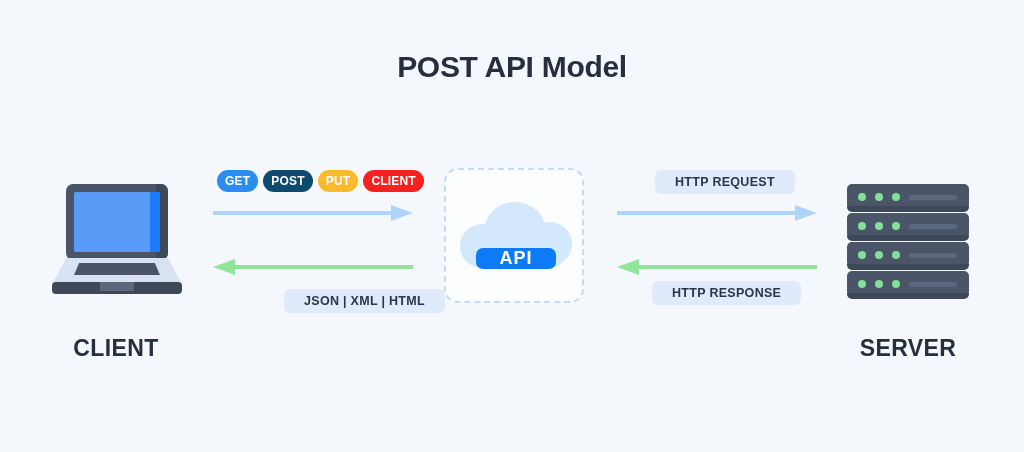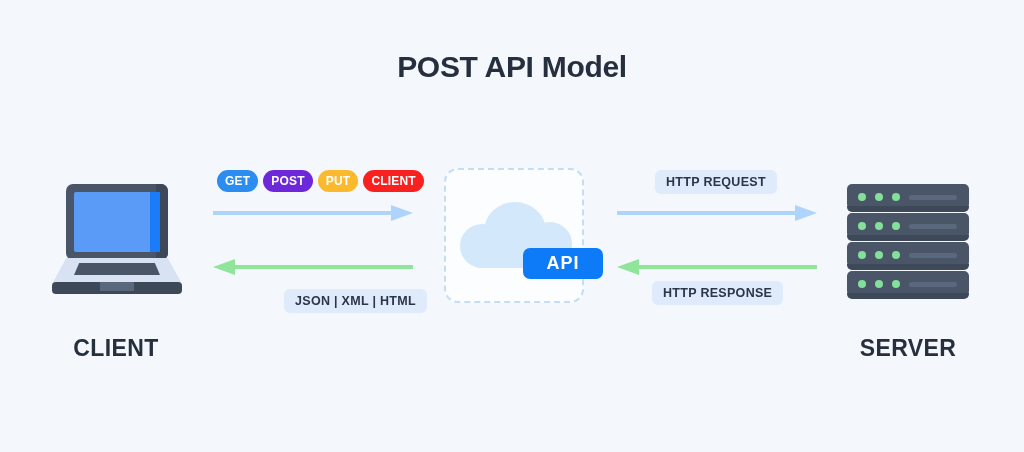--- a/index.html
+++ b/index.html
@@ -115,40 +115,40 @@
   .cloud { position: absolute; left: 14px; top: 32px; width: 112px; height: 66px; }
   .cloud .puff { position: absolute; background: #d4e8fb; border-radius: 50%; }
   .p1 { left: 24px; top: 0;   width: 62px; height: 58px; }
   .p2 { left: 0;    top: 22px; width: 44px; height: 44px; }
   .p3 { left: 68px; top: 20px; width: 44px; height: 44px; }
   .cloud-base {
     position: absolute; left: 6px; top: 36px; width: 100px; height: 30px;
     background: #d4e8fb; border-radius: 0 0 16px 16px;
   }
   .api-badge {
-    position: absolute; left: 30px; top: 78px; width: 80px; height: 31px;
+    position: absolute; left: 30px; top: 78px; width: 80px; height: 21px;
     background: #0d7bf7; border-radius: 7px;
     color: #fff; font-size: 18px; font-weight: bold; letter-spacing: 1px;
-    display: flex; align-items: center; justify-content: center; margin-left: 47px;
+    display: flex; align-items: center; justify-content: center;
   }
 
   
   .methods {
     position: absolute; left: 217px; top: 170px;
     display: flex; gap: 5px;
   }
   .method {
     height: 22px; padding: 0 8px; border-radius: 11px;
     color: #fff; font-size: 12px; font-weight: bold; letter-spacing: 0.2px;
     display: flex; align-items: center; justify-content: center;
   }
 
   
   .pill {
-    position: absolute; height: 24px; padding: 0 11px;
+    position: absolute; height: 24px; padding: 0 20px;
     background: #dfeafb; border-radius: 6px;
     color: #2b3648; font-size: 12.5px; font-weight: bold; letter-spacing: 0.3px;
     display: flex; align-items: center; justify-content: center;
     white-space: nowrap;
   }
   .pill-formats { left: 240px; top: 289px; margin-left: 44px; }
   .pill-request { left: 655px; top: 170px; }
   .pill-response { left: 652px; top: 281px; }
 
   
@@ -175,21 +175,21 @@
     </div>
     <div class="base"></div>
     <div class="keyboard"></div>
     <div class="foot"></div>
     <div class="trackpad"></div>
   </div>
   <div class="node-label label-client">CLIENT</div>
 
   <div class="methods">
     <div class="method" style="background: rgb(43, 141, 240);">GET</div>
-    <div class="method" style="background: #6d28d9;">POST</div>
+    <div class="method" style="background: #0c4a6e;">POST</div>
     <div class="method" style="background: rgb(251, 186, 46);">PUT</div>
     <div class="method" style="background: rgb(249, 32, 32);">CLIENT</div>
   </div>
 
   <div class="arrow arr-left-top">
     <svg width="200" height="16" viewBox="0 0 200 16">
       <rect x="0" y="6" width="182" height="4" fill="#aed4fb"></rect>
       <polygon points="178,0 200,8 178,16" fill="#aed4fb"></polygon>
     </svg>
   </div>

